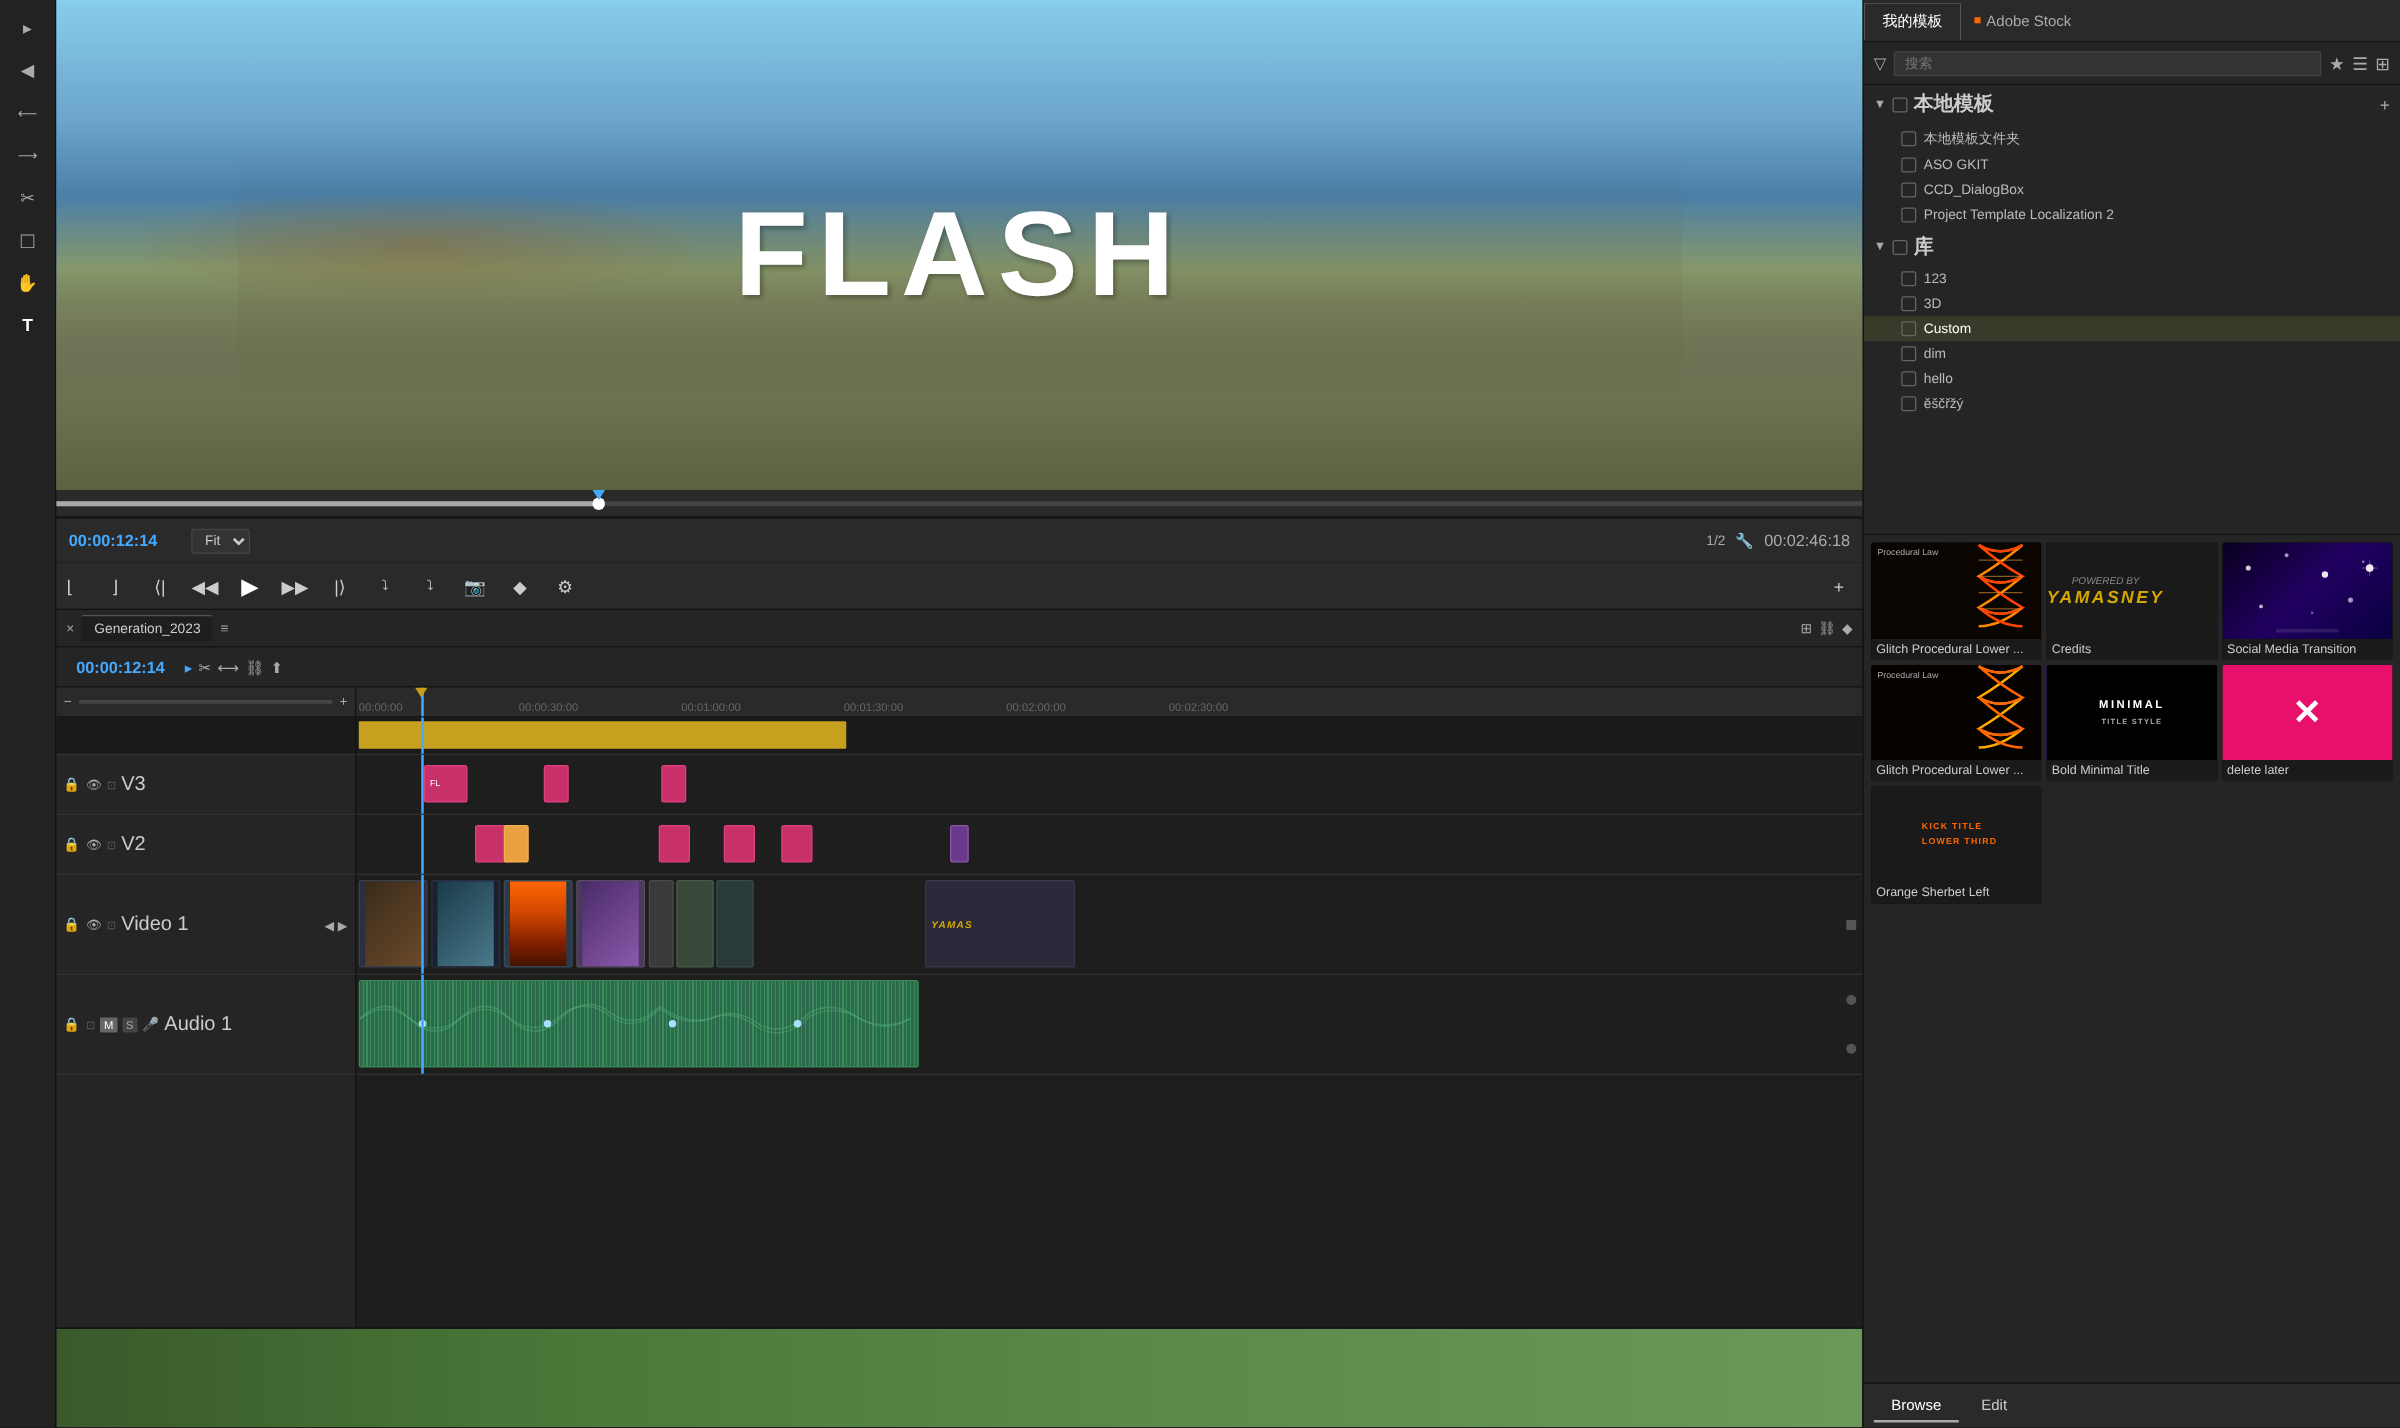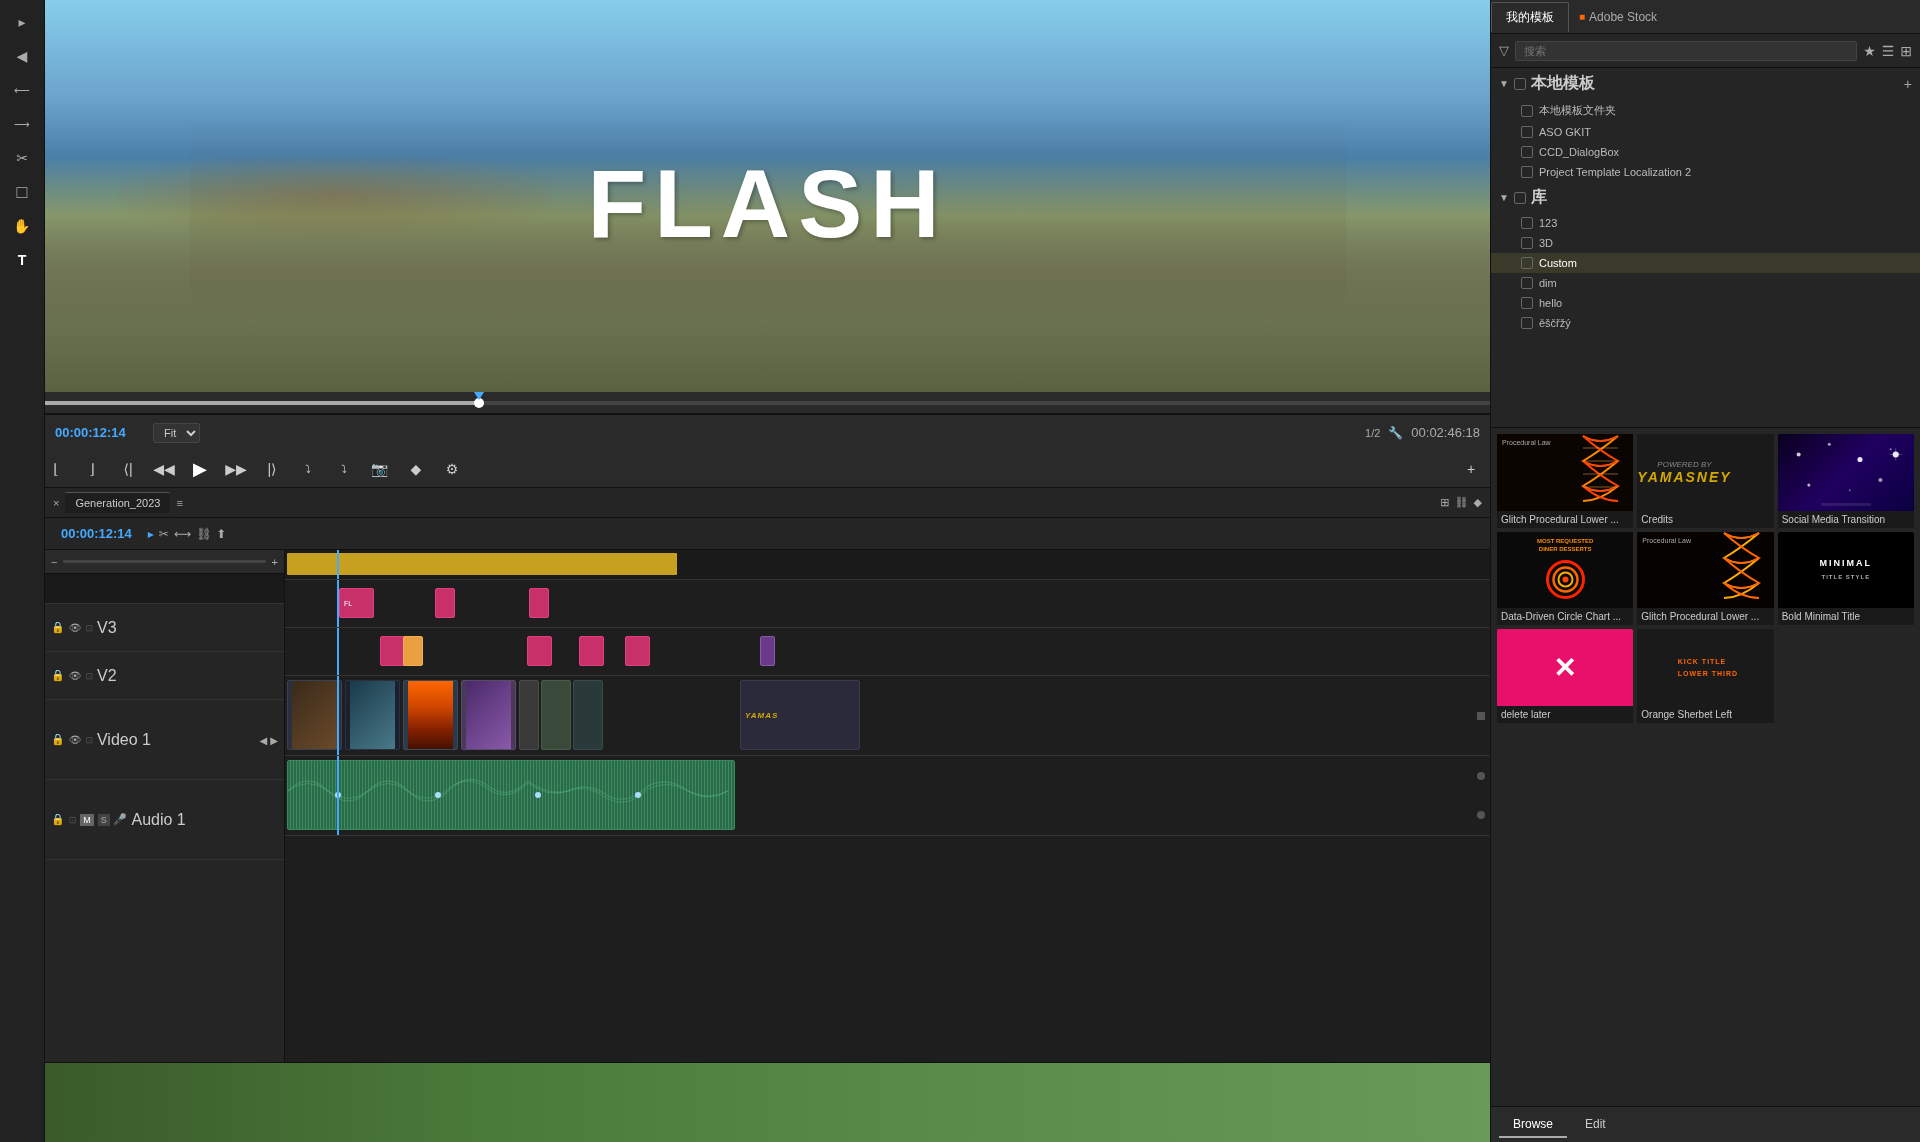--- a/index.html
+++ b/index.html
@@ -771,20 +771,32 @@
           <div style="color:#555;font-size:9px;cursor:pointer;">⊡</div>
           <div class="track-m">M</div>
           <div class="track-s">S</div>
           <div class="mic-icon">🎤</div>
           <div class="track-label">Audio 1</div>
         </div>
       </div>
 
       <div class="track-content-area">
 
+        <div class="ruler-bar">
+          <div class="ruler-mark" style="left:2px;">00:00:00</div>
+          <div class="ruler-mark" style="left:130px;">00:00:30:00</div>
+          <div class="ruler-mark" style="left:260px;">00:01:00:00</div>
+          <div class="ruler-mark" style="left:390px;">00:01:30:00</div>
+          <div class="ruler-mark" style="left:520px;">00:02:00:00</div>
+          <div class="ruler-mark" style="left:650px;">00:02:30:00</div>
+
+          <div style="position:absolute;top:0;left:52px;width:2px;height:100%;background:#4af;"></div>
+
+          <div style="position:absolute;top:0;left:52px;width:0;height:0;border-left:5px solid transparent;border-right:5px solid transparent;border-top:8px solid #c8a020;transform:translateX(-50%);"></div>
+        </div>
 
         <div class="tracks-container">
 
           <div class="track-row v4-row">
             <div class="v4-yellow-bar" style="left:2px;width:390px;"></div>
 
             <div class="playhead-line" style="left:52px;"></div>
           </div>
 
           <div class="track-row">
@@ -989,37 +1001,20 @@
 
           <circle cx="115" cy="20" r="3" fill="white" opacity="0.9"></circle>
           <line x1="115" y1="14" x2="115" y2="26" stroke="white" stroke-width="0.5" opacity="0.5"></line>
           <line x1="109" y1="20" x2="121" y2="20" stroke="white" stroke-width="0.5" opacity="0.5"></line>
         </svg>
         <div style="position:absolute;bottom:5px;left:50%;transform:translateX(-50%);width:50px;height:3px;background:rgba(255,255,255,0.1);"></div>
       </div>
       <div class="thumb-label">Social Media Transition</div>
     </div>
 
-    <div class="thumb-card">
-      <div class="thumb-preview tp-data-driven">
-        <div style="position:absolute;inset:0;background:#0a0a0a;"></div>
-        <div style="position:relative;z-index:1;text-align:center;">
-          <div style="font-size:6px;color:#ff8800;font-weight:bold;line-height:1.3;">MOST REQUESTED<br>DINER DESSERTS</div>
-          <div style="position:relative;margin:4px auto 0;width:45px;height:45px;">
-            <svg width="45" height="45" viewBox="0 0 45 45">
-              <circle cx="22.5" cy="22.5" r="18" stroke="#ff2200" stroke-width="3" fill="none"></circle>
-              <circle cx="22.5" cy="22.5" r="12" stroke="#ff6600" stroke-width="2.5" fill="none"></circle>
-              <circle cx="22.5" cy="22.5" r="7" stroke="#ffaa00" stroke-width="2" fill="none"></circle>
-              <circle cx="22.5" cy="22.5" r="3" fill="#ff4400"></circle>
-            </svg>
-          </div>
-        </div>
-      </div>
-      <div class="thumb-label">Data-Driven Circle Chart ...</div>
-    </div>
 
     <div class="thumb-card">
       <div class="thumb-preview" style="background:#0a0500;">
         <div style="position:absolute;inset:0;background:#050200;"></div>
         <div style="position:absolute;top:5px;left:5px;font-size:7px;color:#aaa;">Procedural Law</div>
         <div style="position:absolute;right:5px;bottom:5px;width:55px;height:75px;">
           <svg width="55" height="75" viewBox="0 0 55 75">
             <path d="M10,5 Q27,15 45,5 Q27,20 10,30 Q27,40 45,30 Q27,45 10,55 Q27,65 45,55 Q27,70 10,70" stroke="#ffaa00" stroke-width="2" fill="none"></path>
             <path d="M45,5 Q27,15 10,5 Q27,20 45,30 Q27,40 10,30 Q27,45 45,55 Q27,65 10,55 Q27,70 45,70" stroke="#ff6600" stroke-width="2" fill="none"></path>
           </svg>

